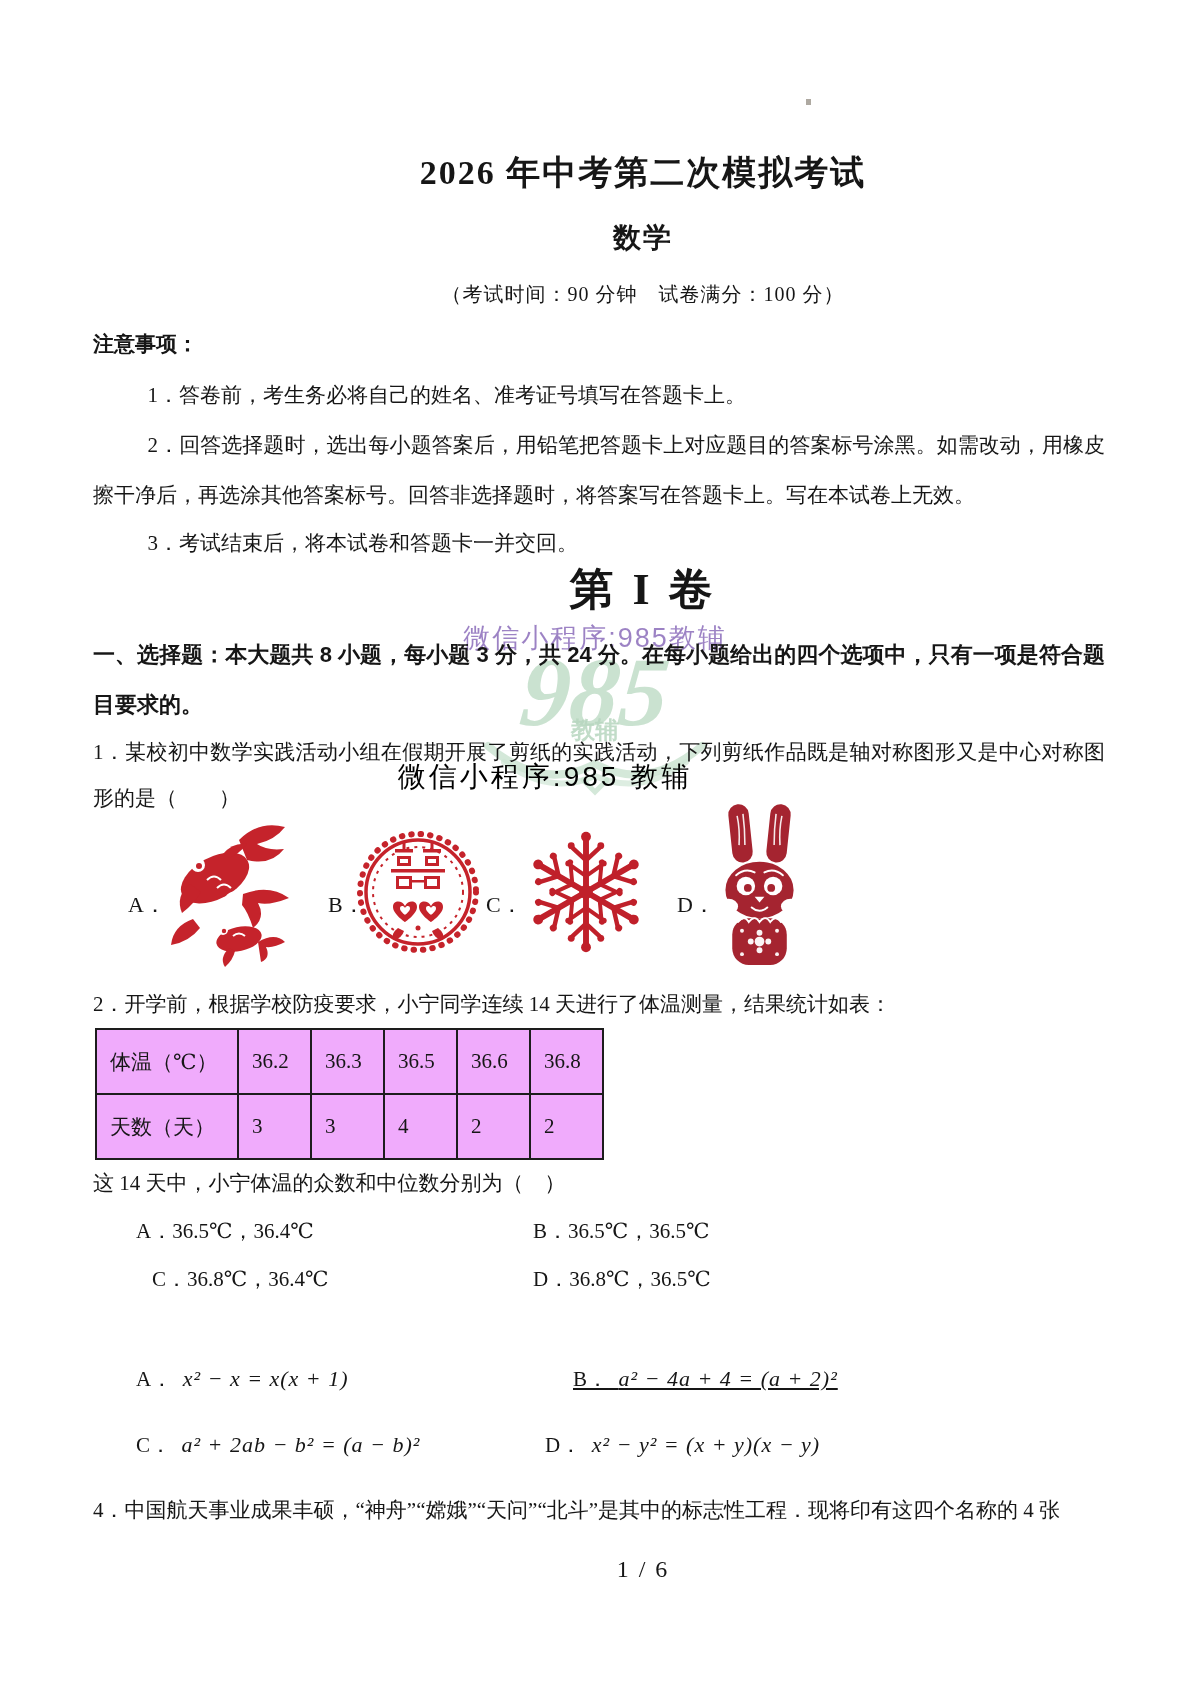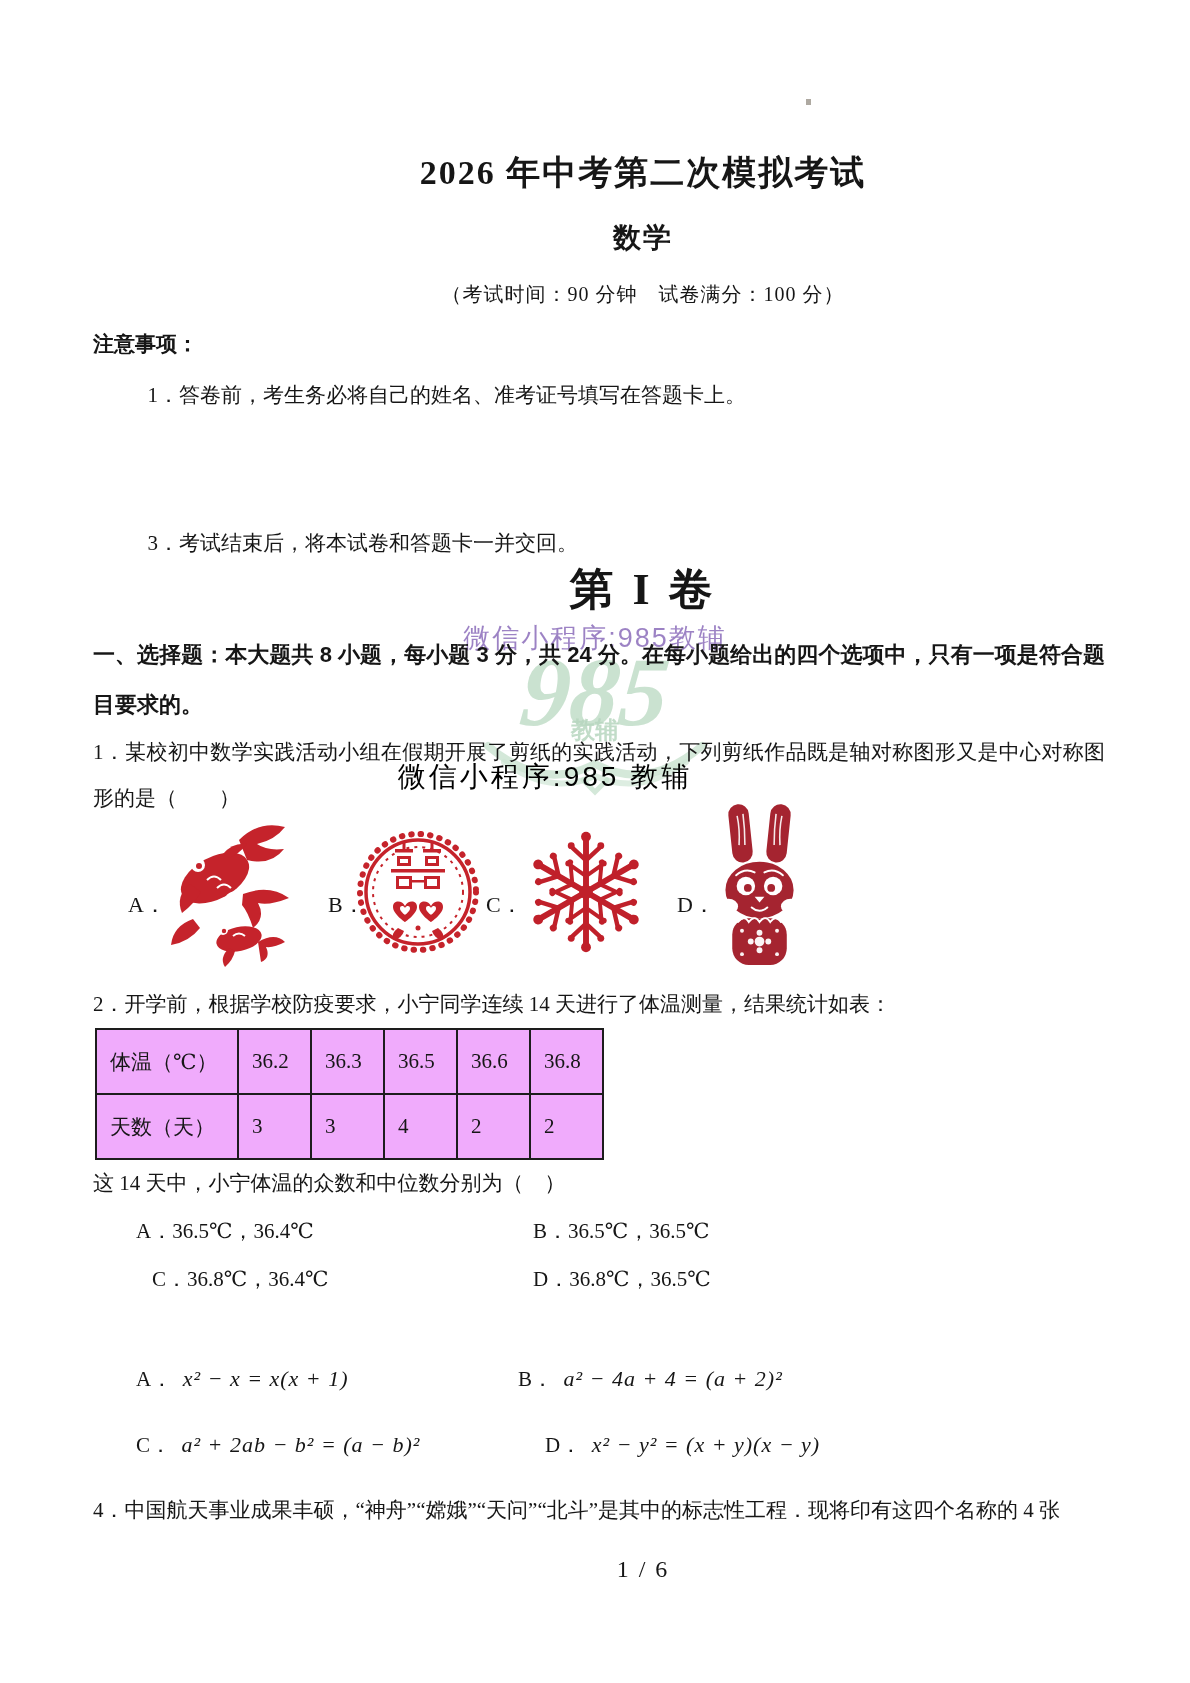--- a/index.html
+++ b/index.html
@@ -53,20 +53,21 @@
   <div class="abs wm wm-pink z0">微信小程序:985 教辅</div>
 
   <div class="abs" style="left:806px;top:99px;width:5px;height:6px;background:#9a948a;opacity:.8;"></div>
 
   <div class="abs center title z1" style="top:150px;">2026 年中考第二次模拟考试</div>
   <div class="abs center subject z1" style="top:219px;">数学</div>
   <div class="abs center examinfo z1" style="top:281px;">（考试时间：90 分钟　试卷满分：100 分）</div>
 
   <div class="abs hei z1" style="left:93px;top:327px;font-size:21px;line-height:34px;">注意事项：</div>
   <div class="abs body-par indent z1" style="top:370px;">1．答卷前，考生务必将自己的姓名、准考证号填写在答题卡上。</div>
+  <div class="abs body-par indent z1" style="top:420px;">2．回答选择题时，选出每小题答案后，用铅笔把答题卡上对应题目的答案标号涂黑。如需改动，用橡皮擦干净后，再选涂其他答案标号。回答非选择题时，将答案写在答题卡上。写在本试卷上无效。</div>
   <div class="abs body-par indent z1" style="top:518px;">3．考试结束后，将本试卷和答题卡一并交回。</div>
 
   <div class="abs center voltitle z1" style="top:560px;">第 I 卷</div>
 
   <div class="abs secintro hei z1" style="top:630px;">一、选择题：本大题共 8 小题，每小题 3 分，共 24 分。在每小题给出的四个选项中，只有一项是符合题目要求的。</div>
 
   <div class="abs qtext z1" style="top:729px;">1．某校初中数学实践活动小组在假期开展了剪纸的实践活动，下列剪纸作品既是轴对称图形又是中心对称图形的是（　　）</div>
 
   <div class="abs imglabel z1" style="left:128px;top:890px;">A．</div>
   <div class="abs z1" style="left:163px;top:818px;">
@@ -241,21 +242,21 @@
 
   <div class="abs qtext z1" style="top:1160px;">这 14 天中，小宁体温的众数和中位数分别为（　）</div>
 
   <div class="abs opt z1" style="left:136px;top:1216px;"><span>A．</span><span>36.5℃，36.4℃</span></div>
   <div class="abs opt z1" style="left:533px;top:1216px;"><span>B．</span><span>36.5℃，36.5℃</span></div>
   <div class="abs opt z1" style="left:152px;top:1264px;"><span>C．</span><span>36.8℃，36.4℃</span></div>
   <div class="abs opt z1" style="left:533px;top:1264px;"><span>D．</span><span>36.8℃，36.5℃</span></div>
 
 
   <div class="abs opt z1" style="left:136px;top:1364px;"><span>A．</span>&nbsp;&nbsp;<span class="formula">x² − x = x(x + 1)</span></div>
-  <div class="abs opt z1" style="left:518px;top:1364px;"><span>B．</span>&nbsp;&nbsp;<span class="formula">a² − 4a + 4 = (a + 2)²</span></div>
+  <div class="abs opt z1" style="left:573px;top:1364px;text-decoration:underline;"><span>B．</span>&nbsp;&nbsp;<span class="formula">a² − 4a + 4 = (a + 2)²</span></div>
   <div class="abs opt z1" style="left:136px;top:1430px;"><span>C．</span>&nbsp;&nbsp;<span class="formula">a² + 2ab − b² = (a − b)²</span></div>
   <div class="abs opt z1" style="left:545px;top:1430px;"><span>D．</span>&nbsp;&nbsp;<span class="formula">x² − y² = (x + y)(x − y)</span></div>
 
   <div class="abs qtext z1" style="top:1487px;">4．中国航天事业成果丰硕，“神舟”“嫦娥”“天问”“北斗”是其中的标志性工程．现将印有这四个名称的 4 张</div>
 
   <div class="abs center z1" style="top:1556px;font-size:24px;letter-spacing:2px;">1 / 6</div>
 
 </div>
 
 </body></html>

